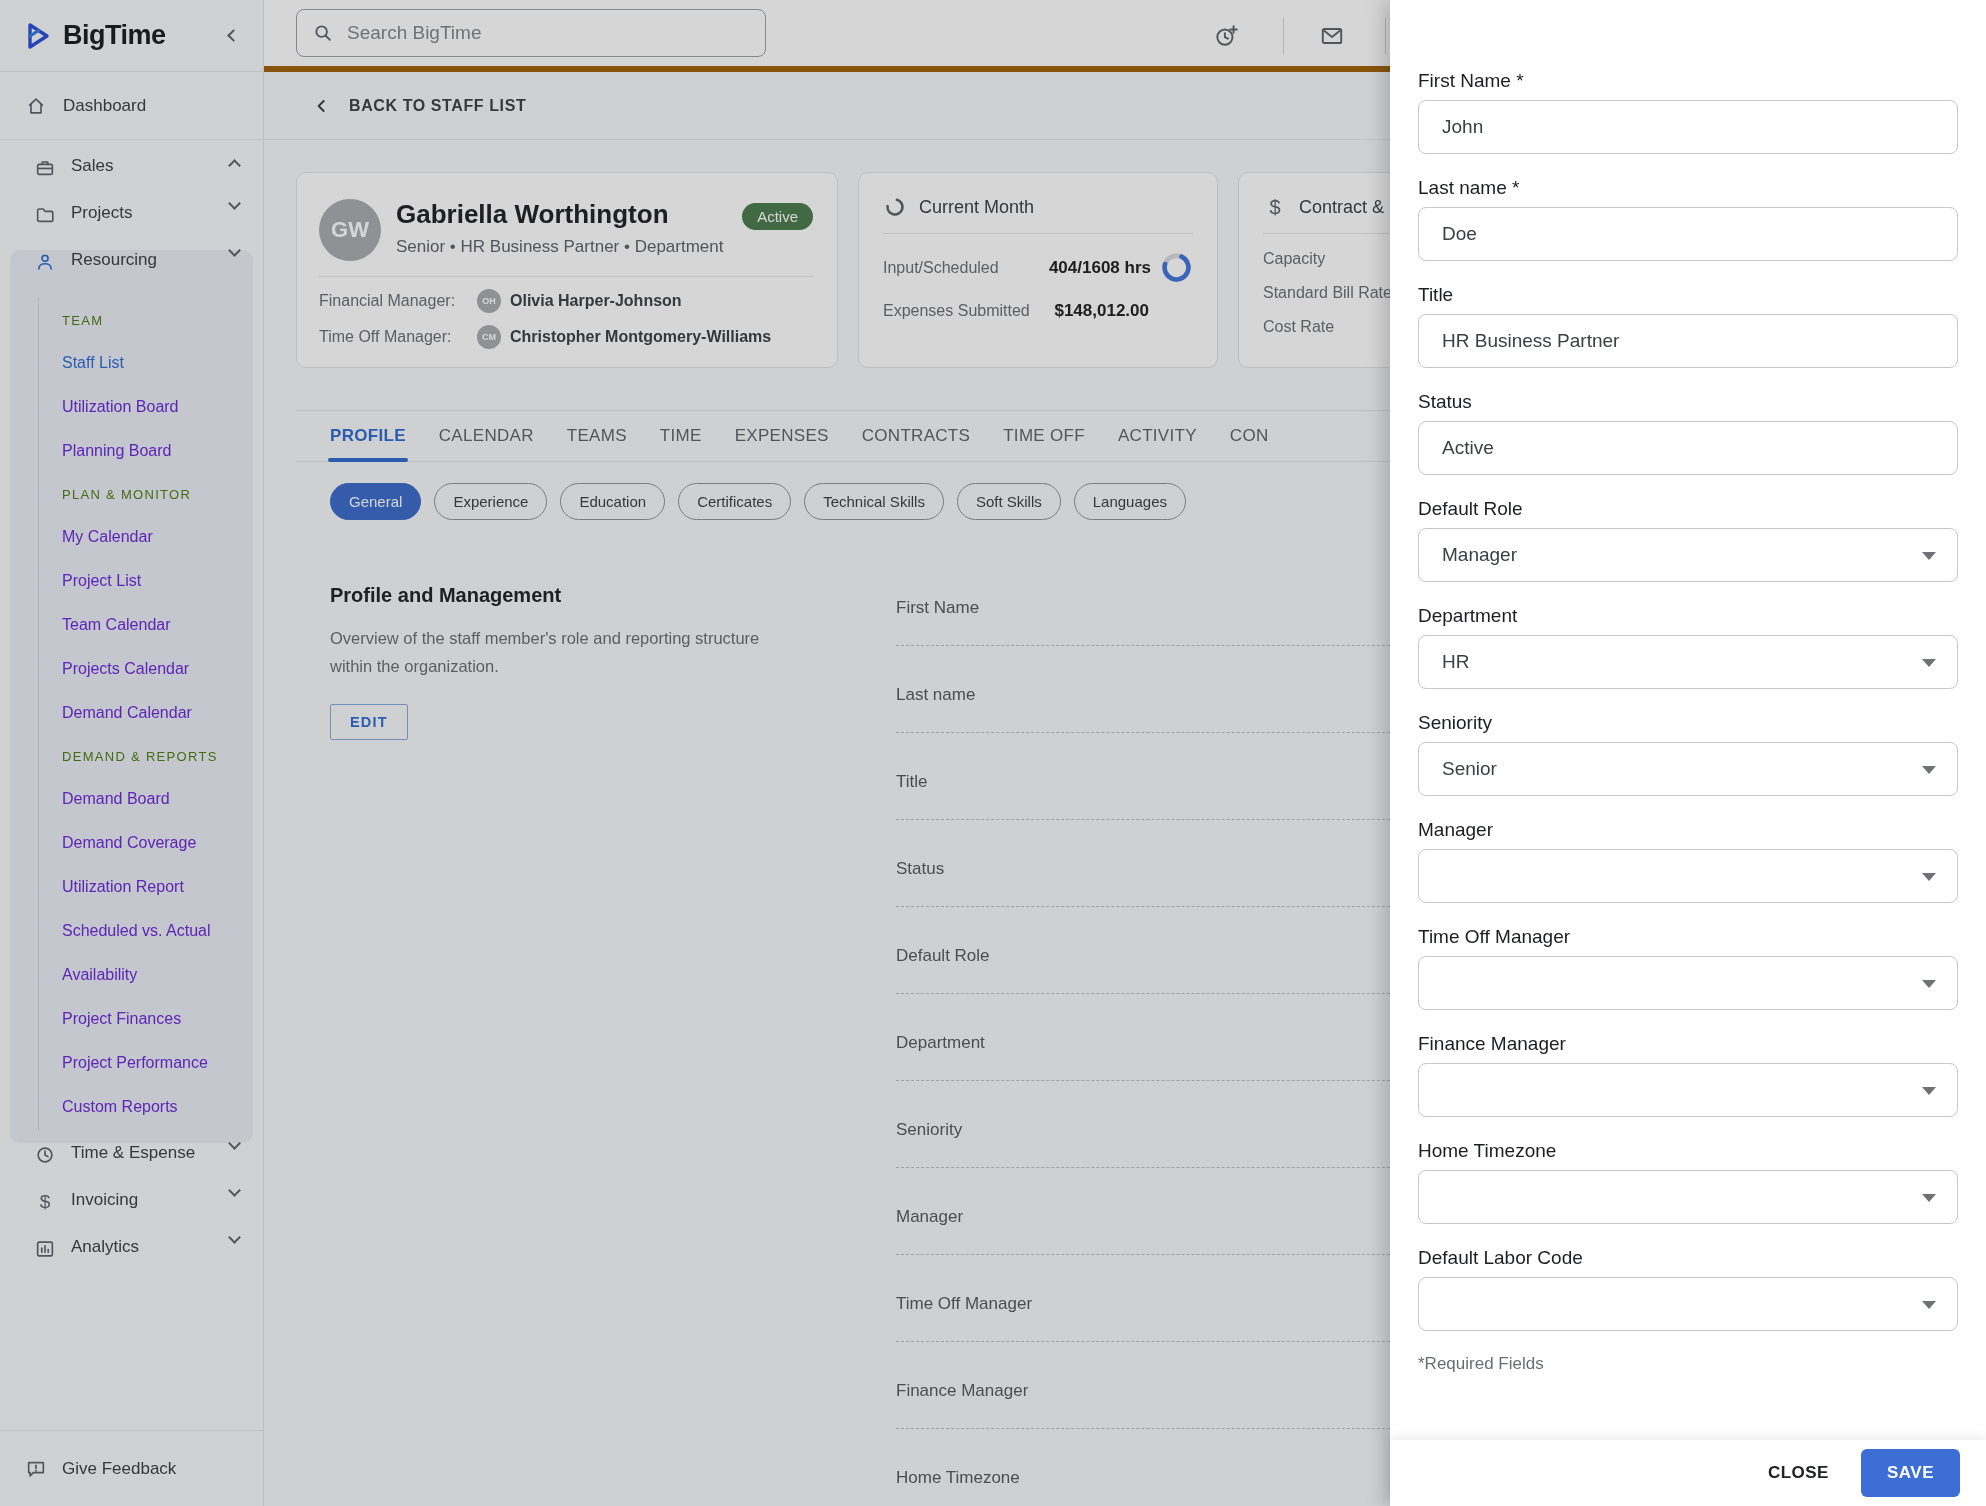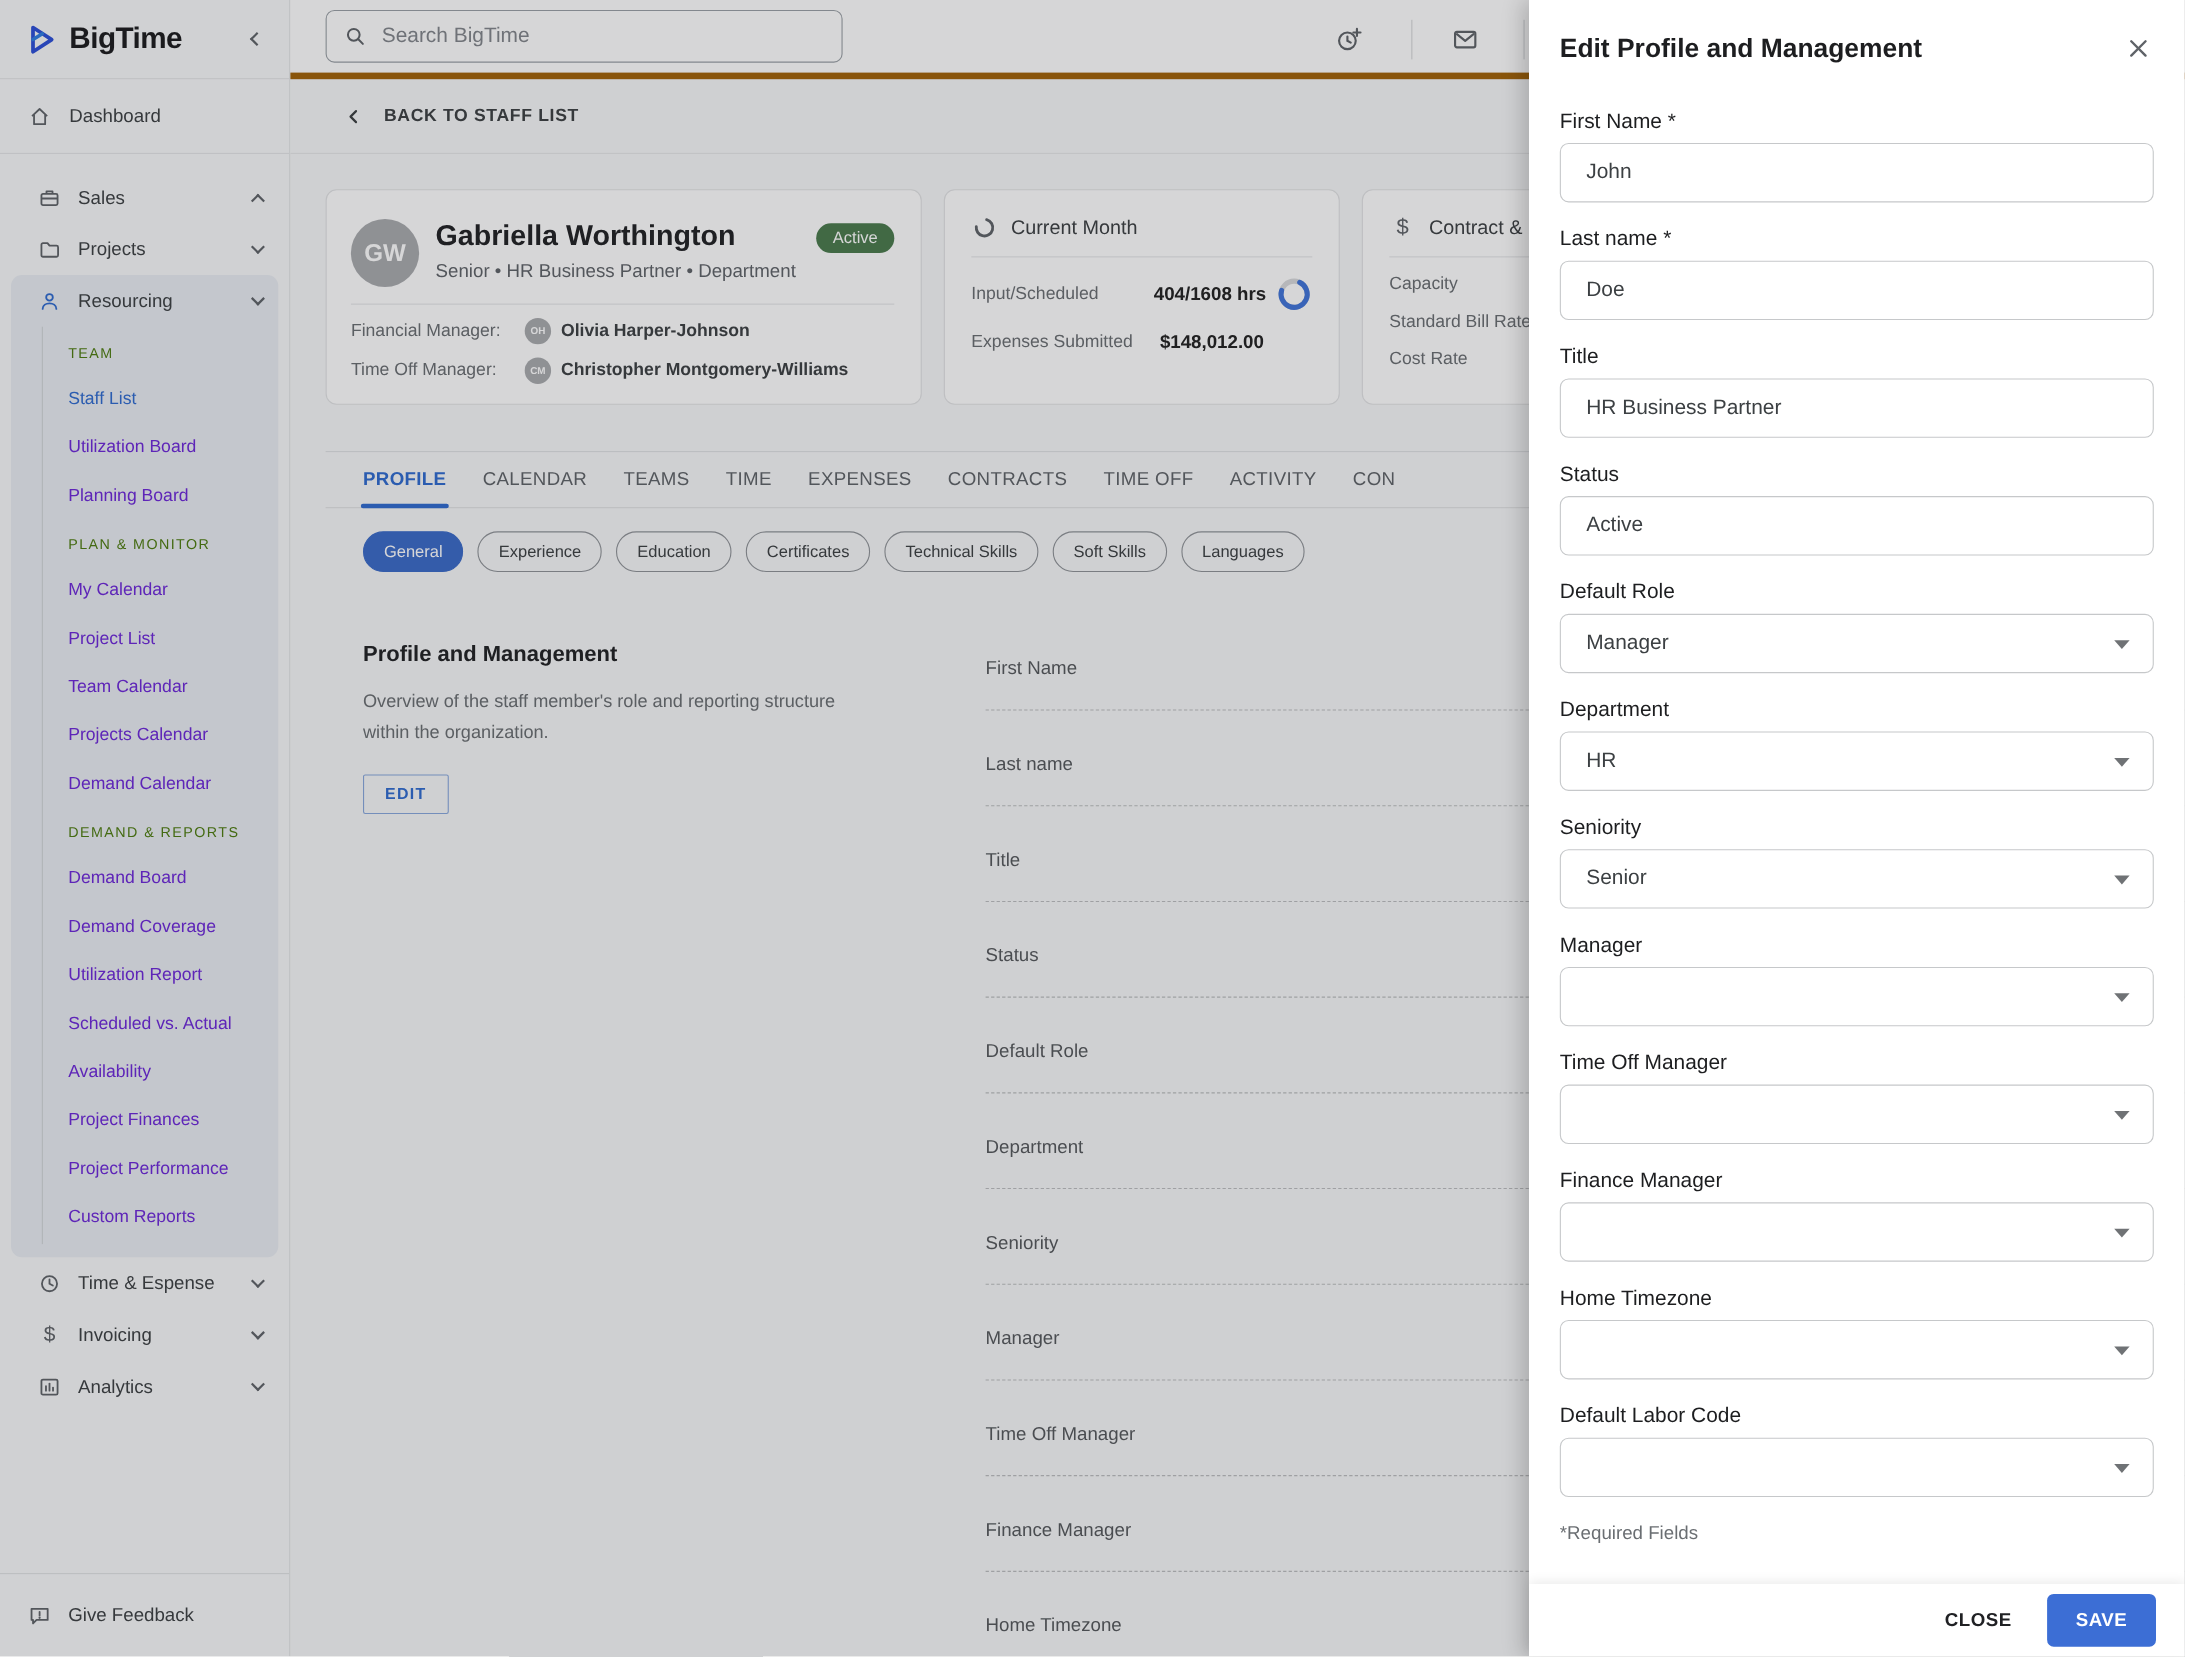--- a/index.html
+++ b/index.html
@@ -10,21 +10,21 @@
 
   
   .sidebar{flex:0 0 264px;width:264px;height:100%;background:#f8f9fa;border-right:1px solid #dfe1e3;
            display:flex;flex-direction:column}
   .logo-row{height:72px;border-bottom:1px solid #e5e6e8;display:flex;align-items:center;padding:0 18px 0 22px;flex:0 0 72px}
   .logo-mark{width:32px;height:32px;flex:0 0 32px}
   .logo-text{font-size:27px;font-weight:800;color:#1b1c1e;margin-left:9px;letter-spacing:-.5px;flex:1}
   .dash-row{height:68px;border-bottom:1px solid #e5e6e8;display:flex;align-items:center;padding:0 24px;gap:15px;
             font-size:17px;color:#3c4043;flex:0 0 68px}
   .nav{flex:1;padding:16px 10px 0 10px;overflow:hidden}
-  .nav-item{height:47px;display:flex;align-items:center;padding:0 14px 0 23px;gap:14px;font-size:17px;color:#3c4043;border-radius:8px;cursor:pointer}
+  .nav-item{height:47px;display:flex;padding:0 14px 0 23px;gap:14px;font-size:17px;color:#3c4043;border-radius:8px;cursor:pointer}
   .nav-item .spacer{flex:1}
   .icon{display:inline-flex;align-items:center;justify-content:center;width:24px;height:24px;color:#5f6368}
   .icon svg{display:block}
   .chev{display:inline-block;width:9px;height:9px;border-right:2px solid #5f6368;border-bottom:2px solid #5f6368;
         transform:rotate(45deg);margin-top:-4px}
   .chev.up{transform:rotate(-135deg);margin-top:5px}
   .chev.left{transform:rotate(135deg);margin:0 0 0 0}
   .res-block{background:#e9edf3;border-radius:10px;padding-bottom:12px}
   .res-block .nav-item{color:#3c4043}
   .res-block .icon{color:#2f6bd0}
@@ -426,29 +426,20 @@
               <div class="plabel">Home Timezone</div>
             </div>
         </div>
       </div>
     </div>
   </div>
 
   <div class="overlay"></div>
 
   <aside class="drawer">
-    <div class="drawer-head">
-      <div class="drawer-title">Edit Profile and Management</div>
-      <span class="close-btn">
-        <svg viewBox="0 0 24 24" width="26" height="26" fill="none" stroke="currentColor" stroke-width="2" stroke-linecap="round">
-          <path d="M6 6 L18 18"></path>
-            <path d="M18 6 L6 18"></path>
-        </svg>
-      </span>
-    </div>
 
     <div class="dfields">
       <div class="dfield">
         <div class="dlabel">First Name *</div>
         <div class="dinput"><input type="text" value="John" style=""></div>
       </div>
       <div class="dfield">
         <div class="dlabel">Last name *</div>
         <div class="dinput"><input type="text" value="Doe" style=""></div>
       </div>

